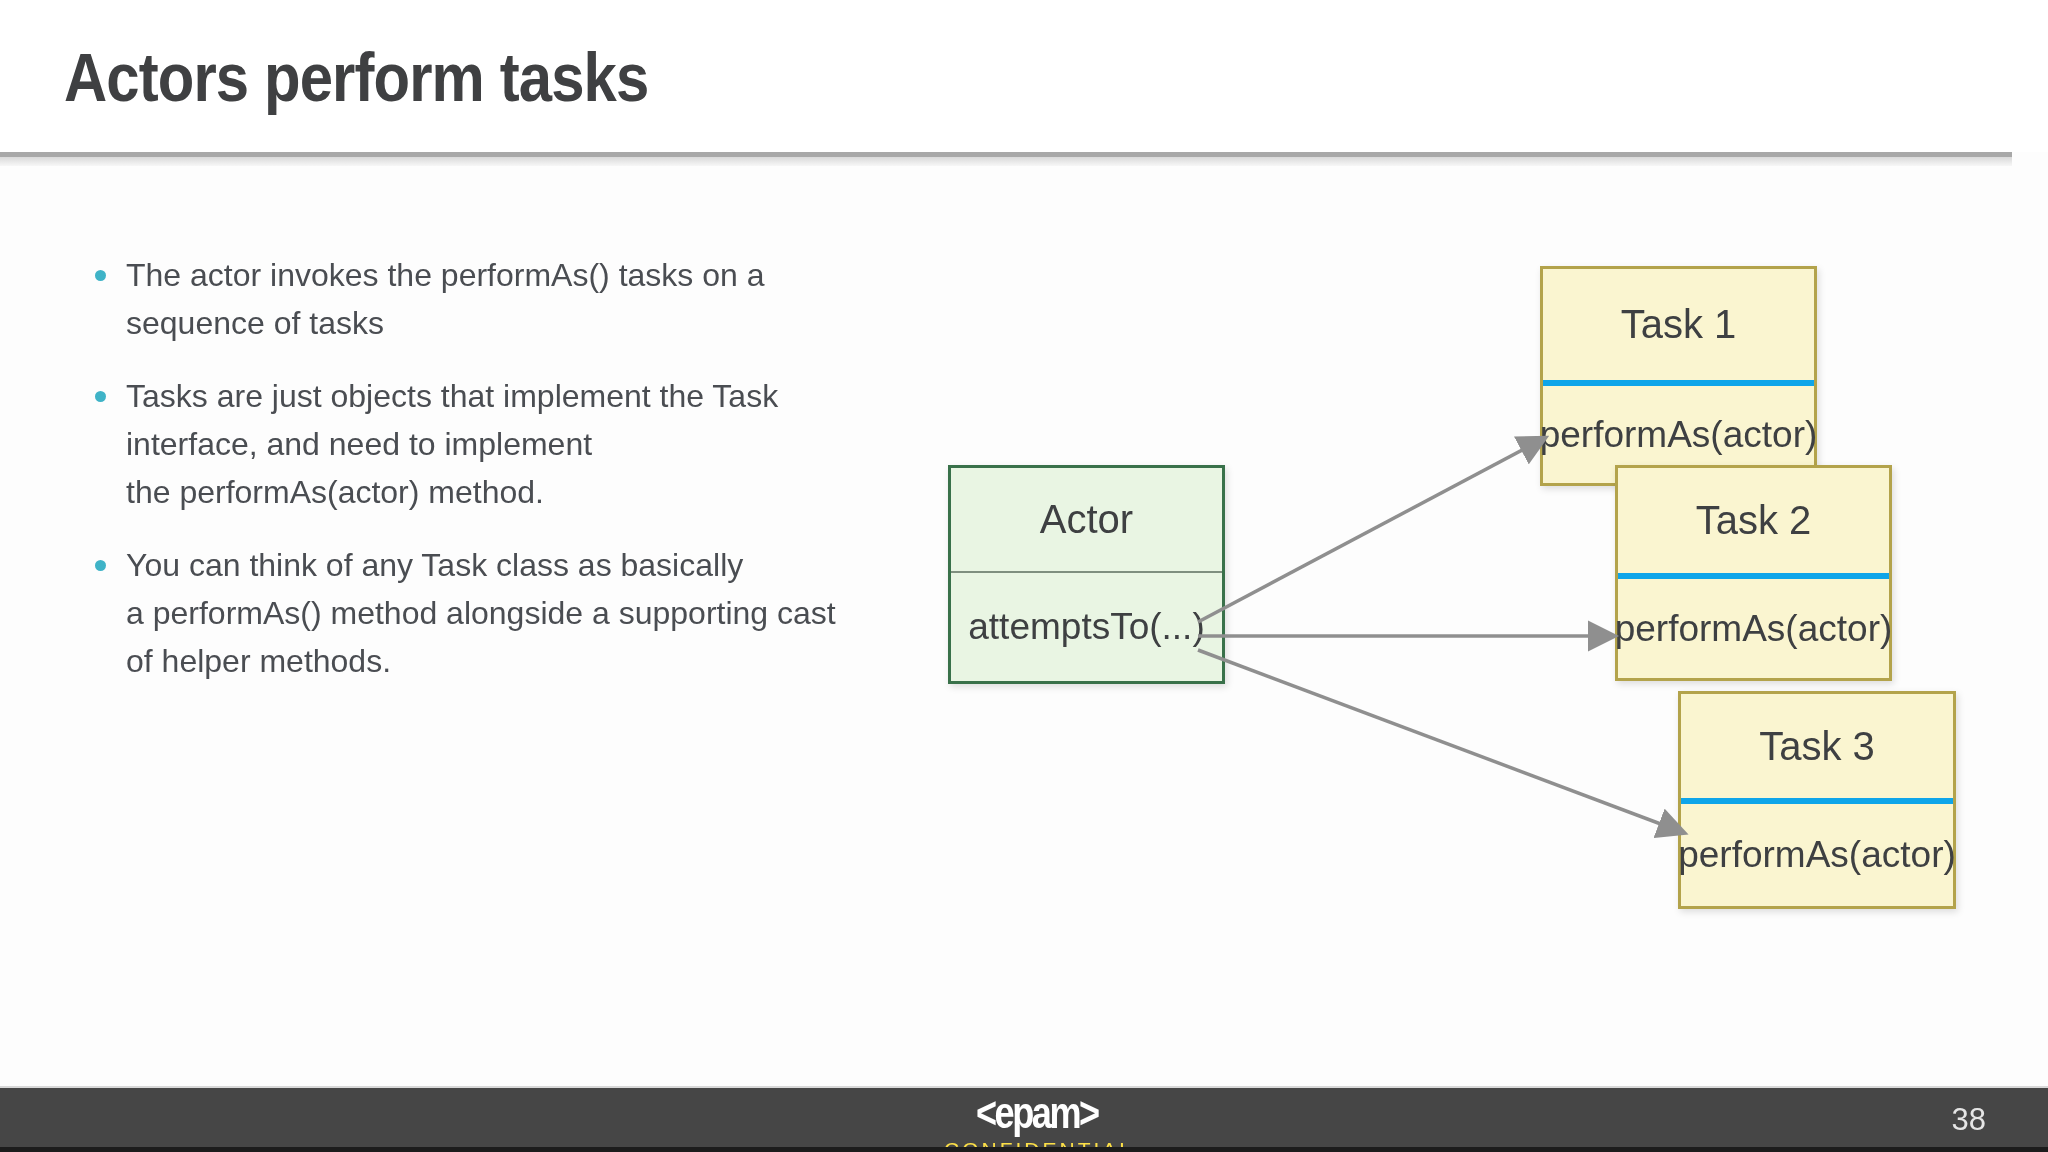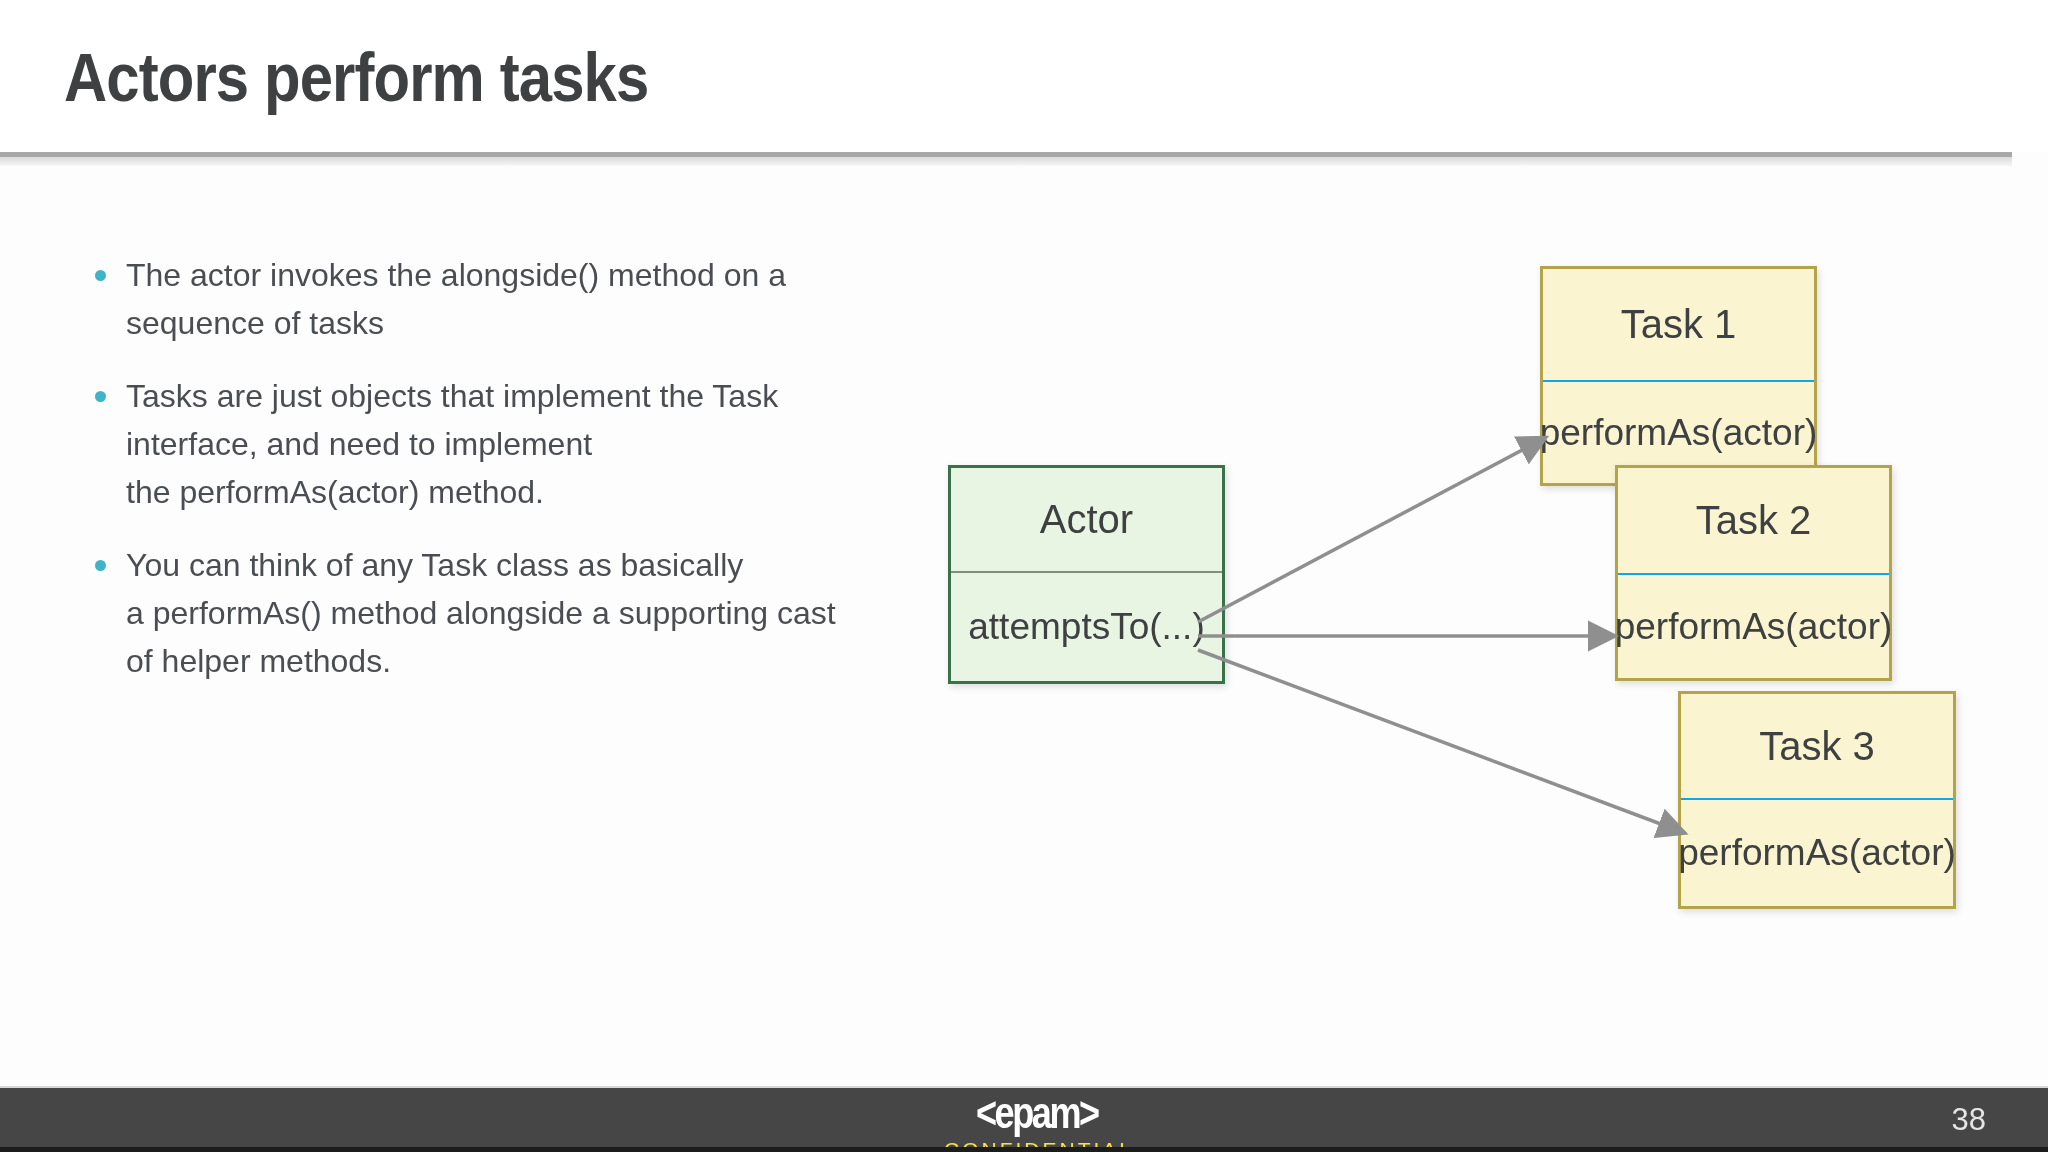--- a/index.html
+++ b/index.html
@@ -100,21 +100,21 @@
     background: #e9f5e3;
     border: 3px solid #39714a;
     z-index: 1;
   }
   .actor-box .compartment-title { height: 103px; border-bottom: 2px solid #7f8f7f; }
 
   .task-box {
     background: #faf5d0;
     border: 3px solid #b3a34b;
   }
-  .task-box .compartment-title { border-bottom: 2px solid #0ea5e9; text-align: right; }
+  .task-box .compartment-title { border-bottom: 6px solid #0ea5e9; text-align: right; }
   .task-box-1 { left: 1540px; top: 266px; width: 277px; height: 220px; z-index: 1; }
   .task-box-1 .compartment-title { height: 111px; }
   .task-box-2 { left: 1615px; top: 465px; width: 277px; height: 216px; z-index: 2; }
   .task-box-2 .compartment-title { height: 105px; }
   .task-box-3 { left: 1678px; top: 660px; width: 278px; height: 218px; z-index: 3; margin-top: 31px; }
   .task-box-3 .compartment-title { height: 104px; }
 
   .arrow-layer {
     position: absolute;
     top: 0; left: 0;
@@ -179,21 +179,21 @@
 
   <div class="title-band">
     <div class="slide-title">Actors perform tasks</div>
   </div>
   <div class="title-rule"></div>
   <div class="title-rule-shadow"></div>
 
   <ul class="bullets">
     <li class="bullet-item">
       <span class="bullet-dot"></span>
-      <span class="bullet-text">The actor invokes the alongside() method on a
+      <span class="bullet-text">The actor invokes the performAs() tasks on a
 sequence of tasks</span>
     </li>
     <li class="bullet-item">
       <span class="bullet-dot"></span>
       <span class="bullet-text">Tasks are just objects that implement the Task
 interface, and need to implement
 the performAs(actor) method.</span>
     </li>
     <li class="bullet-item">
       <span class="bullet-dot"></span>

